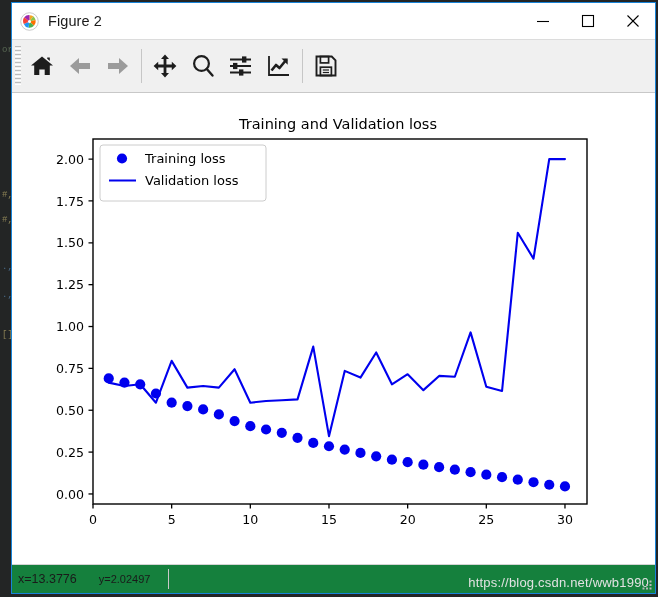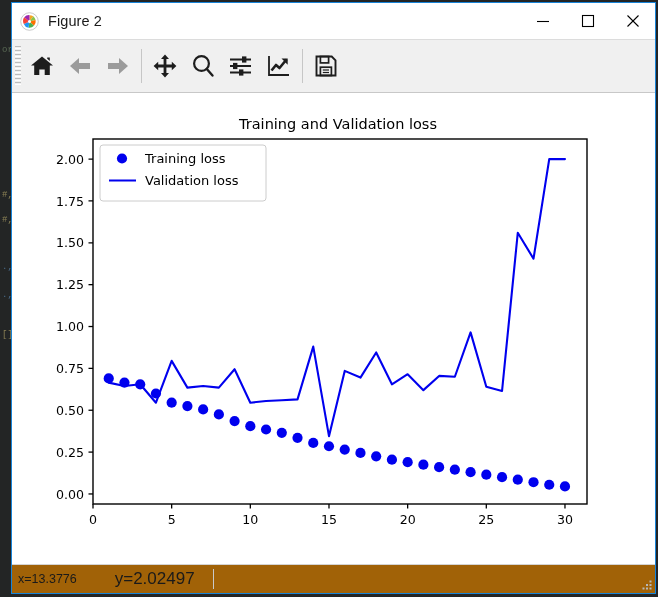--- a/index.html
+++ b/index.html
@@ -125,35 +125,35 @@
     flex: 1 1 auto;
     background: #ffffff;
     position: relative;
     overflow: hidden;
     border-radius: 21px;
   }
 
   
   #status-bar {
     height: 28px;
-    background: #a16207;
+    background: #15803d;
     border-top: 1px solid #d4d4d4;
     display: flex;
     align-items: center;
     flex: 0 0 auto;
     position: relative;
   }
   #coord-x {
     margin-left: 6px;
     font-size: 12.5px;
     color: #1a1a1a;
   }
   #coord-y {
-    margin-left: 38px;
-    font-size: 17px;
+    margin-left: 22px;
+    font-size: 11px;
     color: #1a1a1a;
   }
   #status-sep {
     width: 1px;
     height: 20px;
     background: #c9c9c9;
     margin-left: 18px;
   }
   #watermark {
     position: absolute;
@@ -388,20 +388,21 @@
           <line x1="97" y1="87.5" x2="124" y2="87.5" stroke="#0000ee" stroke-width="2.1"></line>
           <text x="133" y="92" class="mpl-text legend-label">Validation loss</text>
         </g>
     </svg>
   </div>
 
   <div id="status-bar">
     <span id="coord-x">x=13.3776</span>
     <span id="coord-y">y=2.02497</span>
     <div id="status-sep"></div>
+    <span id="watermark">https://blog.csdn.net/wwb1990</span>
     <svg id="resize-grip" viewBox="0 0 12 12">
       <g fill="#b8b8b8">
         <rect x="8.5" y="8.5" width="2" height="2"></rect>
         <rect x="5" y="8.5" width="2" height="2"></rect>
         <rect x="8.5" y="5" width="2" height="2"></rect>
         <rect x="1.5" y="8.5" width="2" height="2"></rect>
         <rect x="5" y="5" width="2" height="2"></rect>
         <rect x="8.5" y="1.5" width="2" height="2"></rect>
       </g>
     </svg>

